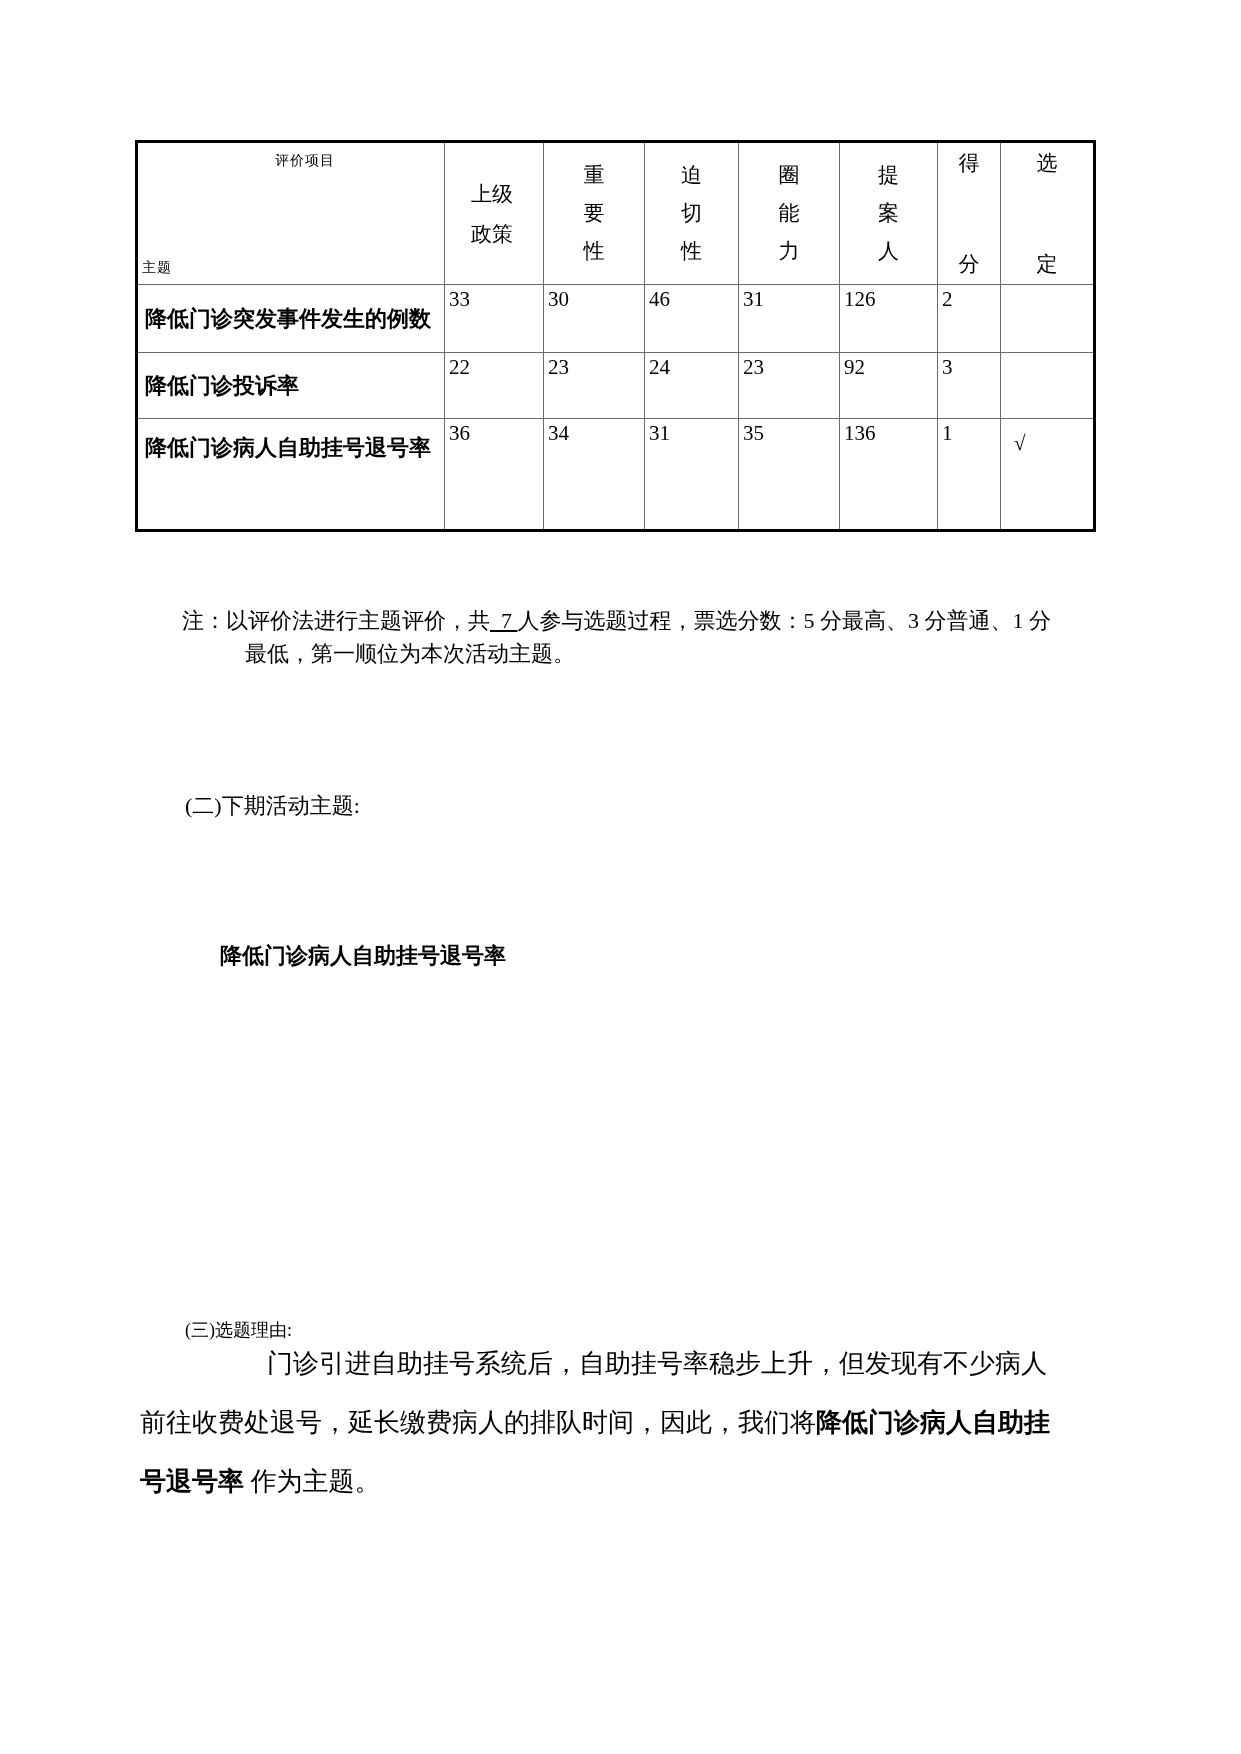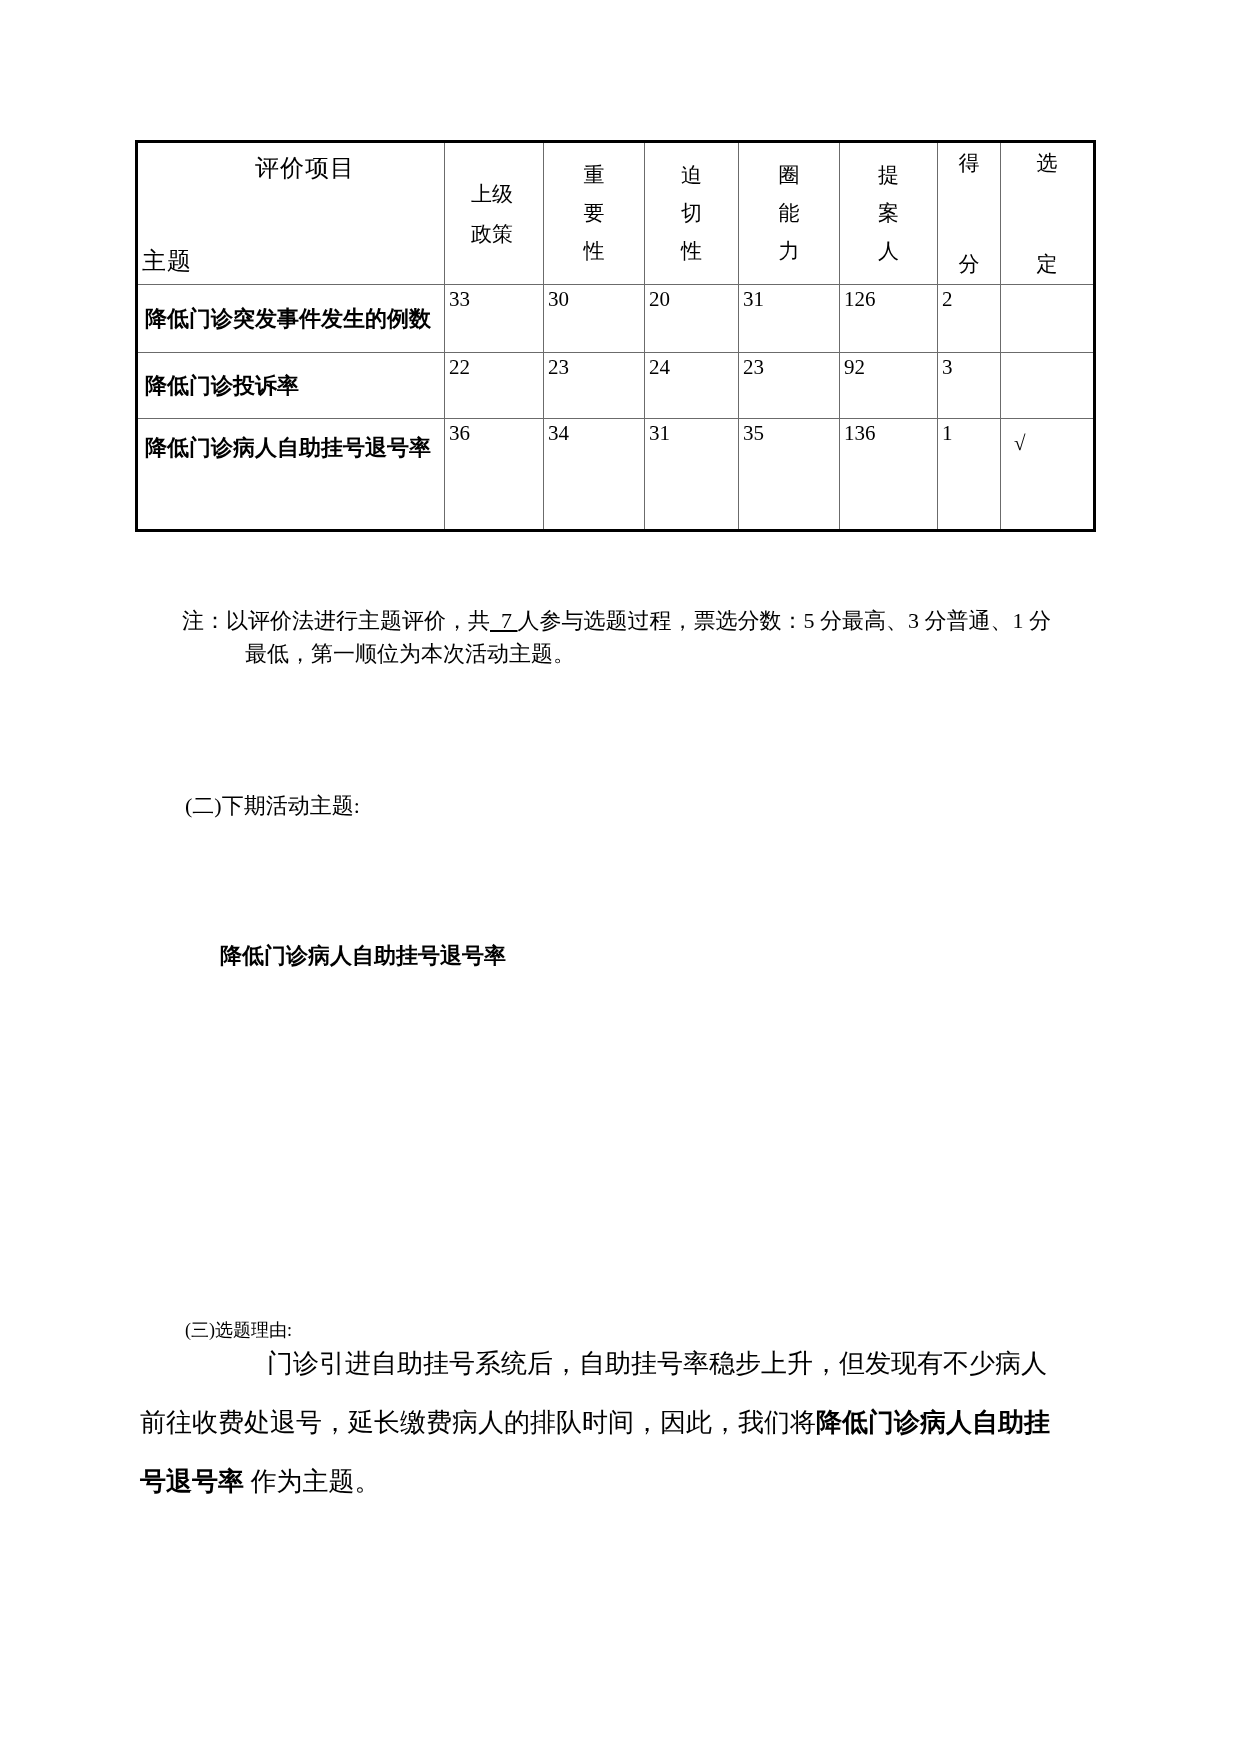--- a/index.html
+++ b/index.html
@@ -24,21 +24,21 @@
   table.eval-table td {
     border:1px solid #6b6b6b;
     overflow:hidden;
   }
   tr.tr-head   { height:143px; }
   tr.tr-r1     { height:66px; }
   tr.tr-r2     { height:68px; }
   tr.tr-r3     { height:66px; }
   tr.tr-r4     { height:112px; }
 
-  td.corner { position:relative; vertical-align:top; font-size:24px;padding-left:28px; }
+  td.corner { position:relative; vertical-align:top; font-size:14px;padding-left:28px; }
   .corner-top { text-align:center; padding-top:9px; letter-spacing:1px; }
   .corner-bottom { position:absolute; left:4px; bottom:7px; letter-spacing:1px; }
 
   td.col-h { vertical-align:middle; text-align:center; font-size:21px; }
   .h-wrap2 { width:46px; margin:0 auto; line-height:40px; text-align:left; }
   .h-vert  { display:flex; flex-direction:column; align-items:center; justify-content:center; gap:17px; line-height:1; }
   .h-split { display:flex; flex-direction:column; align-items:center; justify-content:space-between; height:122px; padding:6px 0; line-height:1; }
 
   td.theme-cell {
     vertical-align:middle;
@@ -143,21 +143,21 @@
               <span>定</span>
             </div>
         </td>
       </tr>
 
 
       <tr class="tr-r2">
         <td class="theme-cell">降低门诊突发事件发生的例数</td>
         <td class="val">33</td>
         <td class="val">30</td>
-        <td class="val">20</td>
+        <td class="val">46</td>
         <td class="val">31</td>
         <td class="val">126</td>
         <td class="val">2</td>
         <td class="check-cell"></td>
       </tr>
 
       <tr class="tr-r3">
         <td class="theme-cell">降低门诊投诉率</td>
         <td class="val">22</td>
         <td class="val">23</td>

